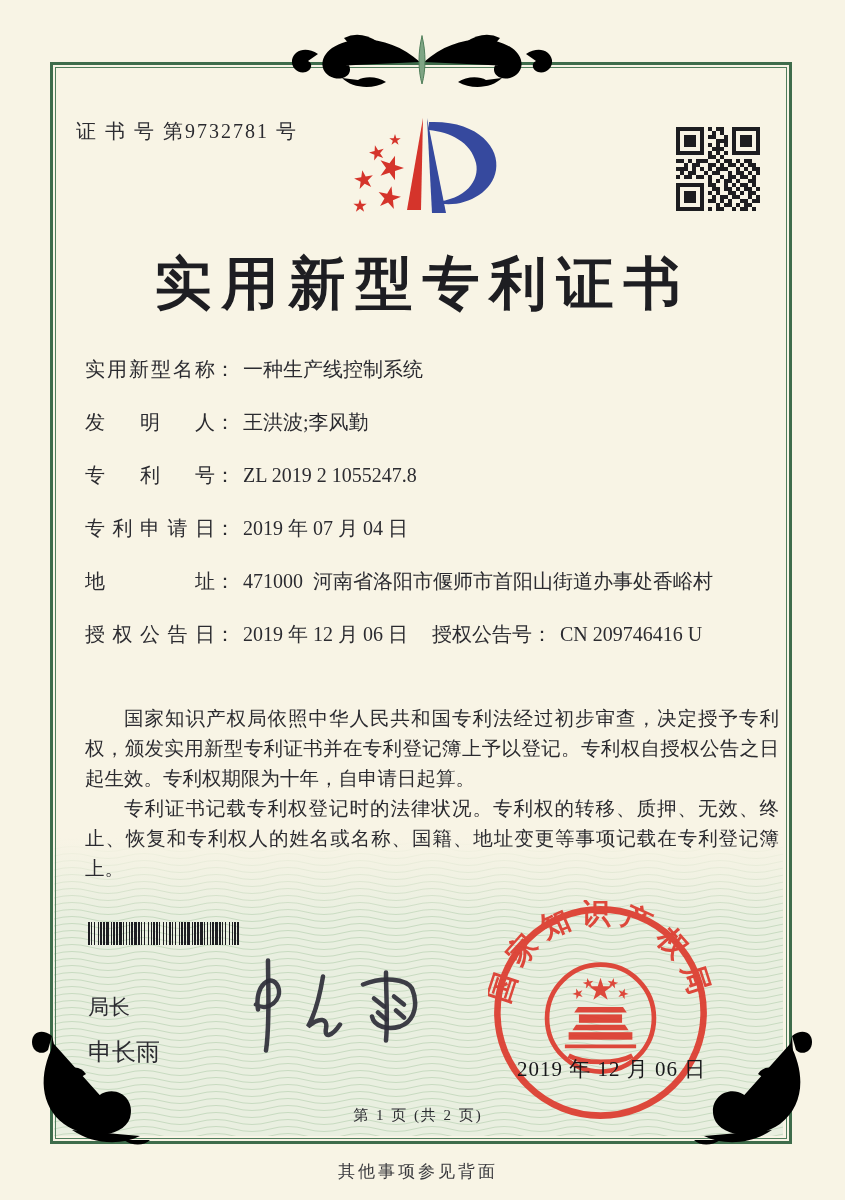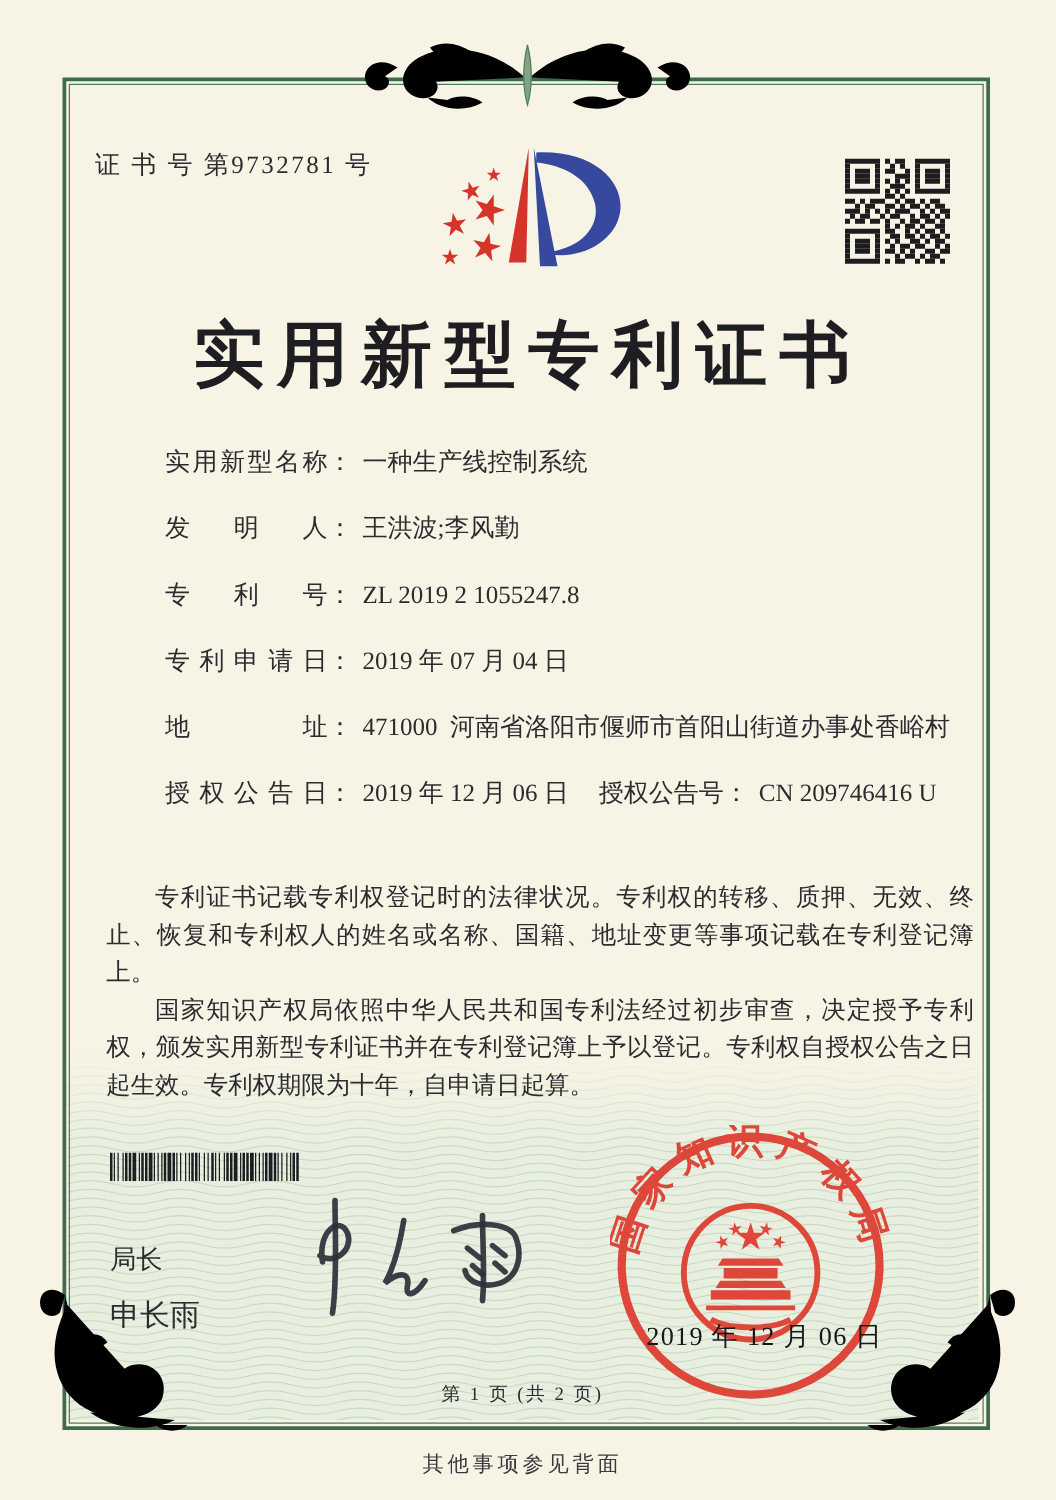--- a/index.html
+++ b/index.html
@@ -39,21 +39,21 @@
     position:absolute;left:676px;top:127px;z-index:5;
     display:grid;grid-template-columns:repeat(21,4px);grid-auto-rows:4px;
     background:#f8f4e5;
   }
   .qm{background:#1d1d20;}
   .title{
     position:absolute;left:0;top:246px;width:845px;text-align:center;
     font-size:57px;font-weight:bold;letter-spacing:10px;z-index:5;color:#1e1e22;
   }
   
-  .fields{position:absolute;left:85px;top:356px;width:700px;z-index:5;margin-left:47px;}
+  .fields{position:absolute;left:85px;top:356px;width:700px;z-index:5;}
   .frow{height:53px;font-size:20px;white-space:nowrap;position:relative;}
   .flabel{display:inline-block;width:130px;text-align:justify;text-align-last:justify;vertical-align:top;}
   .fcolon{display:inline-block;margin-right:8px;}
   .fvalue{white-space:pre-wrap;}
   .grant-no-part{position:absolute;left:347px;top:0;}
   
   .paras{position:absolute;left:85px;top:704px;width:694px;z-index:5;
     font-size:19.5px;line-height:30px;text-align:justify;}
   .paras p{margin:0;text-indent:2em;}
   
@@ -645,22 +645,22 @@
   </div>
   <div class="frow">
     <span class="flabel">授权公告日</span><span class="fcolon">：</span><span class="fvalue">2019 年 12 月 06 日</span>
     <span class="grant-no-part">
       <span>授权公告号</span><span class="fcolon">：</span><span class="fvalue">CN 209746416 U</span>
     </span>
   </div>
 </div>
 
 <div class="paras">
+  <p>国家知识产权局依照中华人民共和国专利法经过初步审查，决定授予专利权，颁发实用新型专利证书并在专利登记簿上予以登记。专利权自授权公告之日起生效。专利权期限为十年，自申请日起算。</p>
   <p>专利证书记载专利权登记时的法律状况。专利权的转移、质押、无效、终止、恢复和专利权人的姓名或名称、国籍、地址变更等事项记载在专利登记簿上。</p>
-  <p>国家知识产权局依照中华人民共和国专利法经过初步审查，决定授予专利权，颁发实用新型专利证书并在专利登记簿上予以登记。专利权自授权公告之日起生效。专利权期限为十年，自申请日起算。</p>
 </div>
 
 <div class="barcode"><span class="bcb" style="width: 2px;"></span><span class="bcs" style="width: 1px;"></span><span class="bcb" style="width: 1px;"></span><span class="bcs" style="width: 2px;"></span><span class="bcb" style="width: 1px;"></span><span class="bcs" style="width: 3px;"></span><span class="bcb" style="width: 1px;"></span><span class="bcs" style="width: 1px;"></span><span class="bcb" style="width: 2px;"></span><span class="bcs" style="width: 1px;"></span><span class="bcb" style="width: 2px;"></span><span class="bcs" style="width: 1px;"></span><span class="bcb" style="width: 3px;"></span><span class="bcs" style="width: 2px;"></span><span class="bcb" style="width: 1px;"></span><span class="bcs" style="width: 1px;"></span><span class="bcb" style="width: 2px;"></span><span class="bcs" style="width: 1px;"></span><span class="bcb" style="width: 2px;"></span><span class="bcs" style="width: 1px;"></span><span class="bcb" style="width: 3px;"></span><span class="bcs" style="width: 1px;"></span><span class="bcb" style="width: 1px;"></span><span class="bcs" style="width: 2px;"></span><span class="bcb" style="width: 1px;"></span><span class="bcs" style="width: 2px;"></span><span class="bcb" style="width: 1px;"></span><span class="bcs" style="width: 1px;"></span><span class="bcb" style="width: 2px;"></span><span class="bcs" style="width: 1px;"></span><span class="bcb" style="width: 3px;"></span><span class="bcs" style="width: 1px;"></span><span class="bcb" style="width: 2px;"></span><span class="bcs" style="width: 1px;"></span><span class="bcb" style="width: 1px;"></span><span class="bcs" style="width: 2px;"></span><span class="bcb" style="width: 1px;"></span><span class="bcs" style="width: 3px;"></span><span class="bcb" style="width: 1px;"></span><span class="bcs" style="width: 2px;"></span><span class="bcb" style="width: 1px;"></span><span class="bcs" style="width: 1px;"></span><span class="bcb" style="width: 2px;"></span><span class="bcs" style="width: 1px;"></span><span class="bcb" style="width: 2px;"></span><span class="bcs" style="width: 1px;"></span><span class="bcb" style="width: 1px;"></span><span class="bcs" style="width: 3px;"></span><span class="bcb" style="width: 1px;"></span><span class="bcs" style="width: 2px;"></span><span class="bcb" style="width: 1px;"></span><span class="bcs" style="width: 2px;"></span><span class="bcb" style="width: 2px;"></span><span class="bcs" style="width: 1px;"></span><span class="bcb" style="width: 1px;"></span><span class="bcs" style="width: 2px;"></span><span class="bcb" style="width: 1px;"></span><span class="bcs" style="width: 3px;"></span><span class="bcb" style="width: 1px;"></span><span class="bcs" style="width: 1px;"></span><span class="bcb" style="width: 2px;"></span><span class="bcs" style="width: 1px;"></span><span class="bcb" style="width: 2px;"></span><span class="bcs" style="width: 1px;"></span><span class="bcb" style="width: 3px;"></span><span class="bcs" style="width: 2px;"></span><span class="bcb" style="width: 1px;"></span><span class="bcs" style="width: 1px;"></span><span class="bcb" style="width: 2px;"></span><span class="bcs" style="width: 1px;"></span><span class="bcb" style="width: 2px;"></span><span class="bcs" style="width: 1px;"></span><span class="bcb" style="width: 3px;"></span><span class="bcs" style="width: 1px;"></span><span class="bcb" style="width: 1px;"></span><span class="bcs" style="width: 2px;"></span><span class="bcb" style="width: 1px;"></span><span class="bcs" style="width: 2px;"></span><span class="bcb" style="width: 1px;"></span><span class="bcs" style="width: 1px;"></span><span class="bcb" style="width: 2px;"></span><span class="bcs" style="width: 1px;"></span><span class="bcb" style="width: 3px;"></span><span class="bcs" style="width: 1px;"></span><span class="bcb" style="width: 2px;"></span><span class="bcs" style="width: 1px;"></span><span class="bcb" style="width: 1px;"></span><span class="bcs" style="width: 2px;"></span><span class="bcb" style="width: 1px;"></span><span class="bcs" style="width: 3px;"></span><span class="bcb" style="width: 1px;"></span><span class="bcs" style="width: 2px;"></span><span class="bcb" style="width: 1px;"></span><span class="bcs" style="width: 1px;"></span><span class="bcb" style="width: 2px;"></span><span class="bcs" style="width: 1px;"></span><span class="bcb" style="width: 2px;"></span><span class="bcs" style="width: 1px;"></span></div>
 
 <div class="director-title">局长</div>
 <div class="director-name">申长雨</div>
 
 <svg class="signature" width="210" height="105" viewBox="0 0 210 100">
   <path d="M30,55 C26,30 44,18 50,32 C55,45 40,58 28,50"></path>
   <path d="M40,6 C40,30 42,70 38,96"></path>

